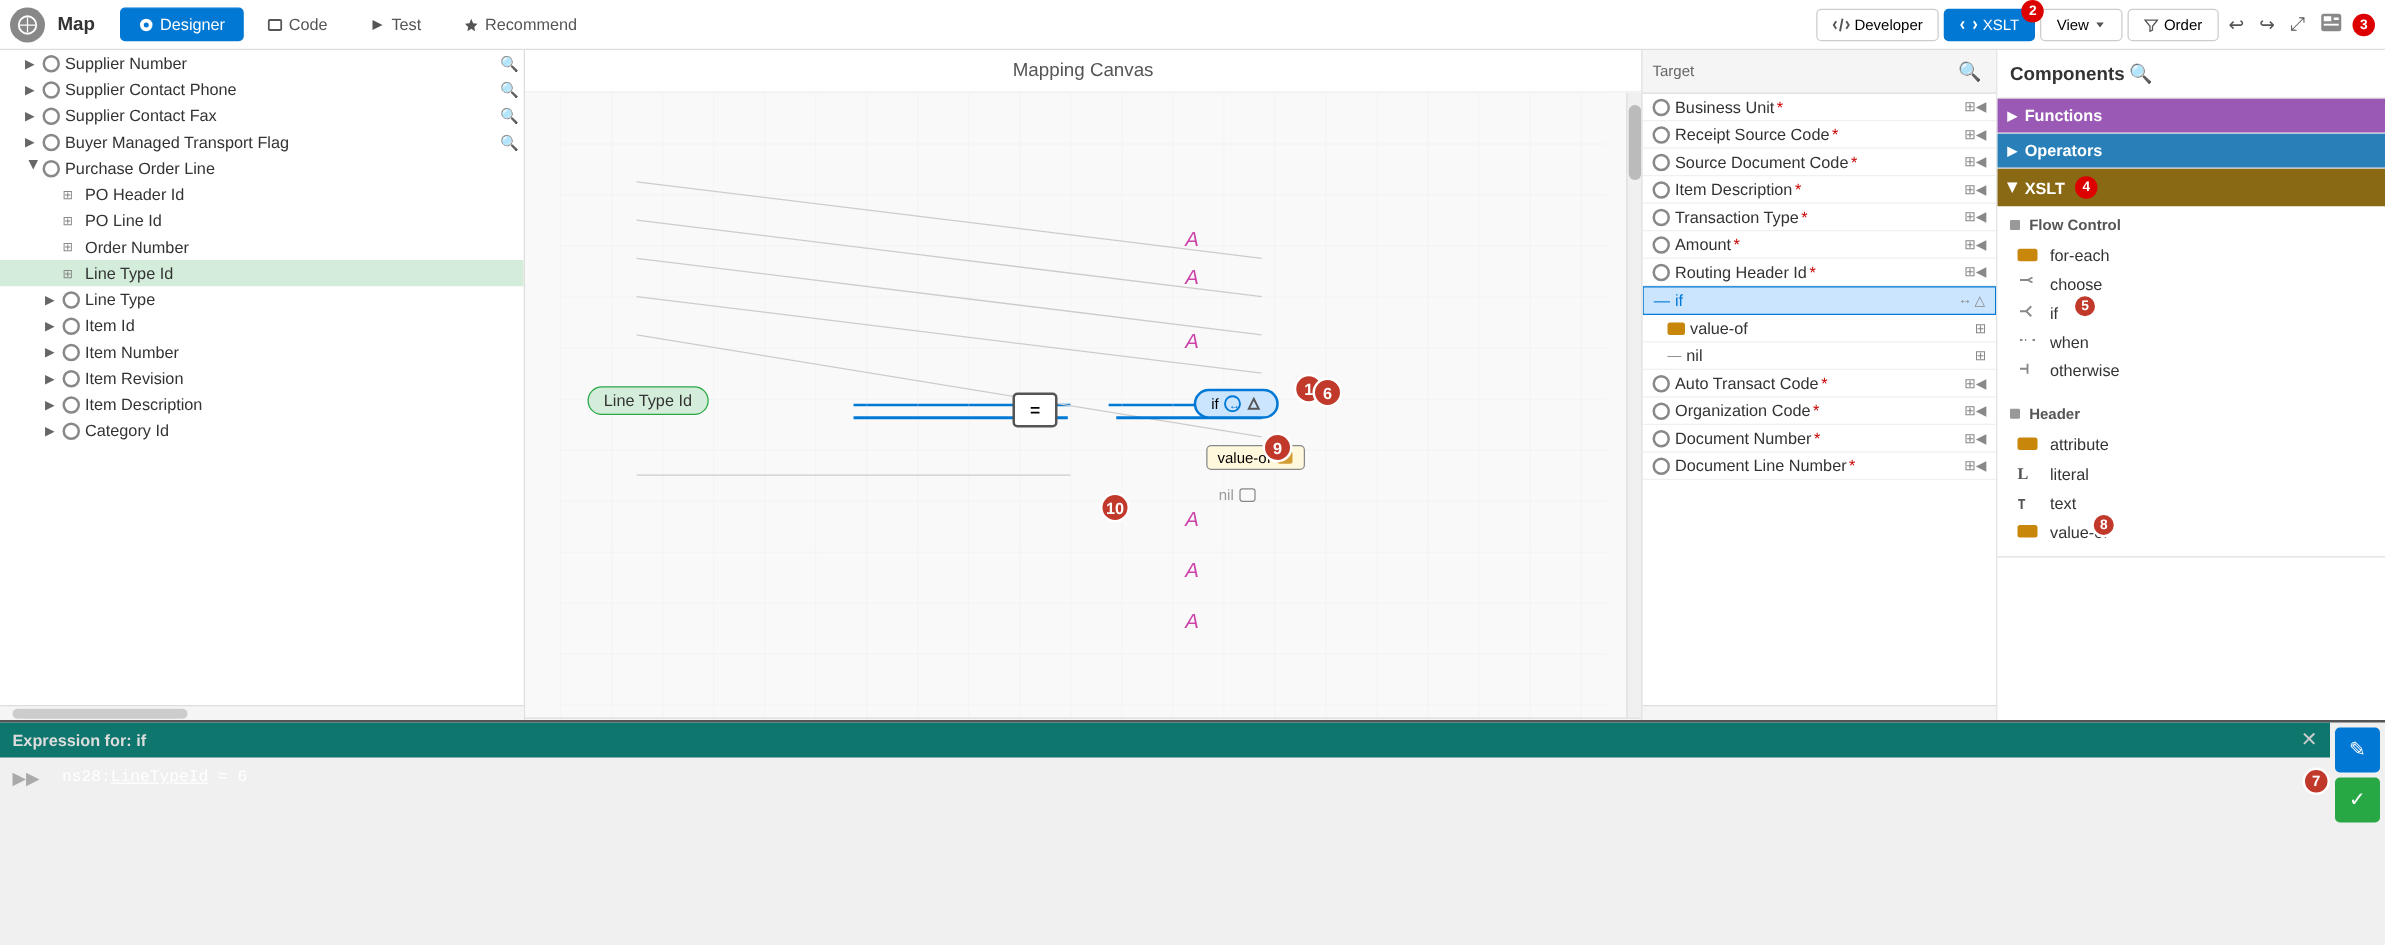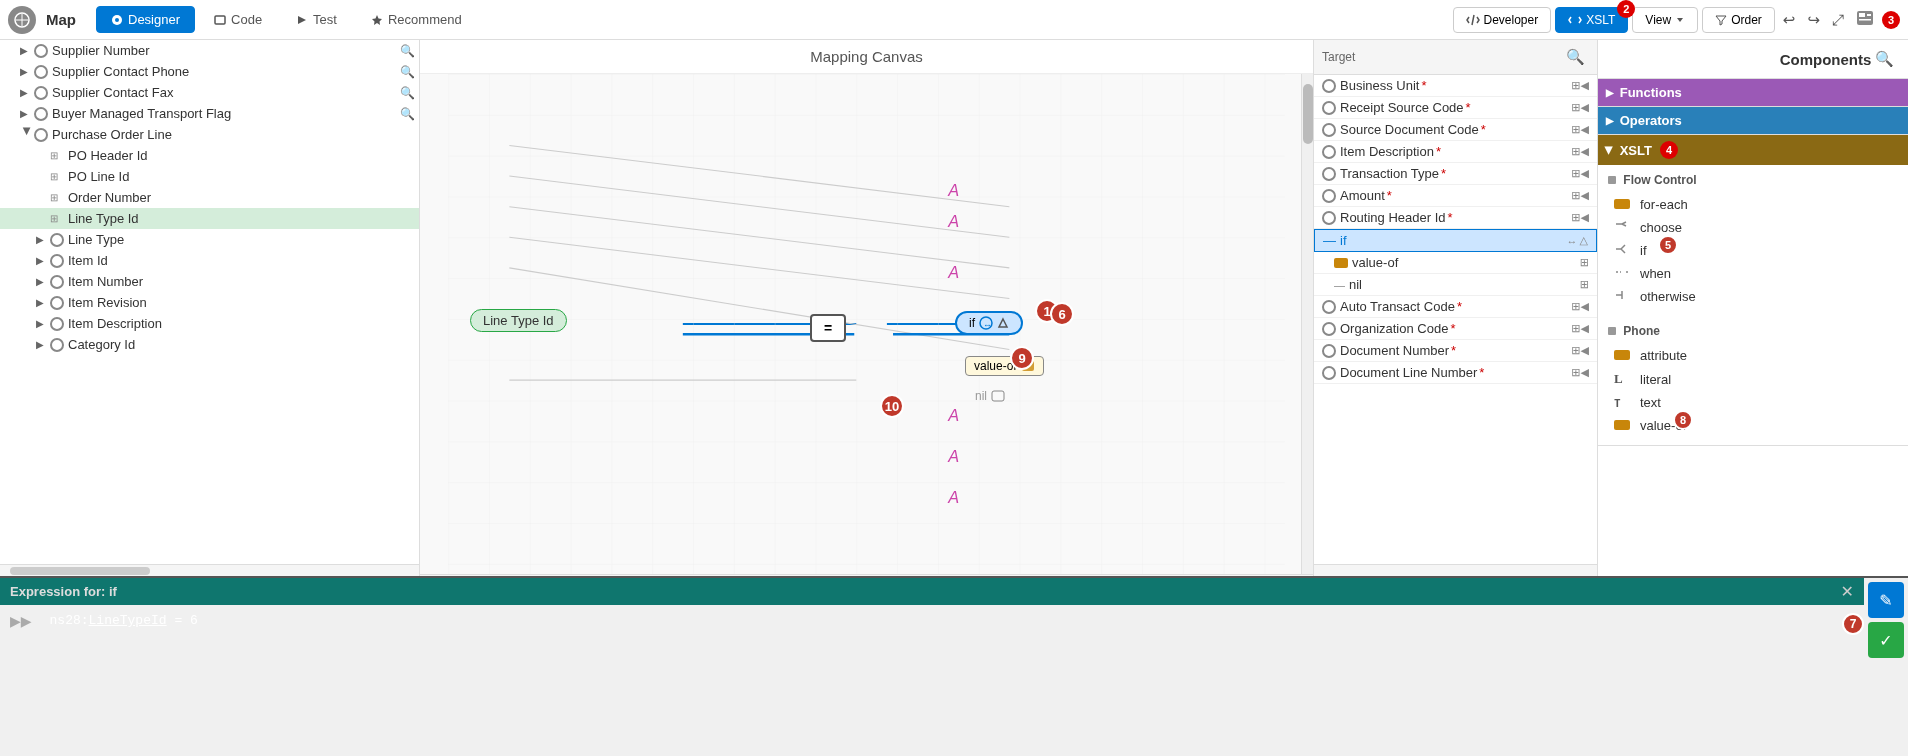--- a/index.html
+++ b/index.html
@@ -39,21 +39,21 @@
     
     .canvas-area { flex: 1; background: #f9f9f9; position: relative; overflow: hidden; border-right: 1px solid #ddd; }
     .canvas-title { text-align: center; font-size: 15px; color: #555; padding: 8px; border-bottom: 1px solid #eee; background: #fff; }
     .canvas-inner { position: relative; width: 100%; height: calc(100% - 36px); overflow: hidden; }
 
     
     .right-data-panel { width: 284px; background: #fff; border-right: 1px solid #ddd; display: flex; flex-direction: column; overflow: hidden; }
 
     
     .components-panel { width: 310px; background: #fff; display: flex; flex-direction: column; }
-    .comp-header { display: flex; align-items: center; justify-content: flex-end; padding: 6px 10px; border-bottom: 1px solid #ddd; }
+    .comp-header { display: flex; align-items: center; justify-content: flex-start; padding: 6px 10px; border-bottom: 1px solid #ddd; }
     .comp-title { font-size: 15px; font-weight: 600; color: #333; }
     .comp-section { border-bottom: 1px solid #ddd; }
     .comp-section-header { display: flex; align-items: center; padding: 6px 8px; cursor: pointer; font-size: 13px; font-weight: 600; }
     .comp-section-header.functions { background: #9b59b6; color: white; }
     .comp-section-header.operators { background: #2980b9; color: white; }
     .comp-section-header.xslt { background: #8a6914; color: white; }
     .comp-section-arrow { margin-right: 6px; font-size: 10px; }
     .comp-section-badge { background: #d00; color: white; border-radius: 50%; width: 18px; height: 18px; font-size: 11px; display: inline-flex; align-items: center; justify-content: center; font-weight: bold; margin-left: 8px; }
     .comp-items { padding: 4px 0; }
     .comp-item { display: flex; align-items: center; padding: 4px 16px; cursor: pointer; font-size: 13px; color: #333; }
@@ -562,21 +562,21 @@
                   </svg>
               </span>
               <span>otherwise</span>
             </div>
           </div>
         </div>
 
         <div class="comp-subsection">
           <div class="comp-subsection-title">
             <span style="display:inline-block; width:8px; height:8px; background:#999; border-radius:1px; margin-right:4px;"></span>
-            <span>Phone</span>
+            <span>Header</span>
           </div>
           <div class="comp-items">
 
             <div class="comp-item">
               <span class="comp-item-icon">
                 <span style="background:#c8860a; width:16px; height:10px; border-radius:2px; display:inline-block;"></span>
               </span>
               <span>attribute</span>
             </div>
 

